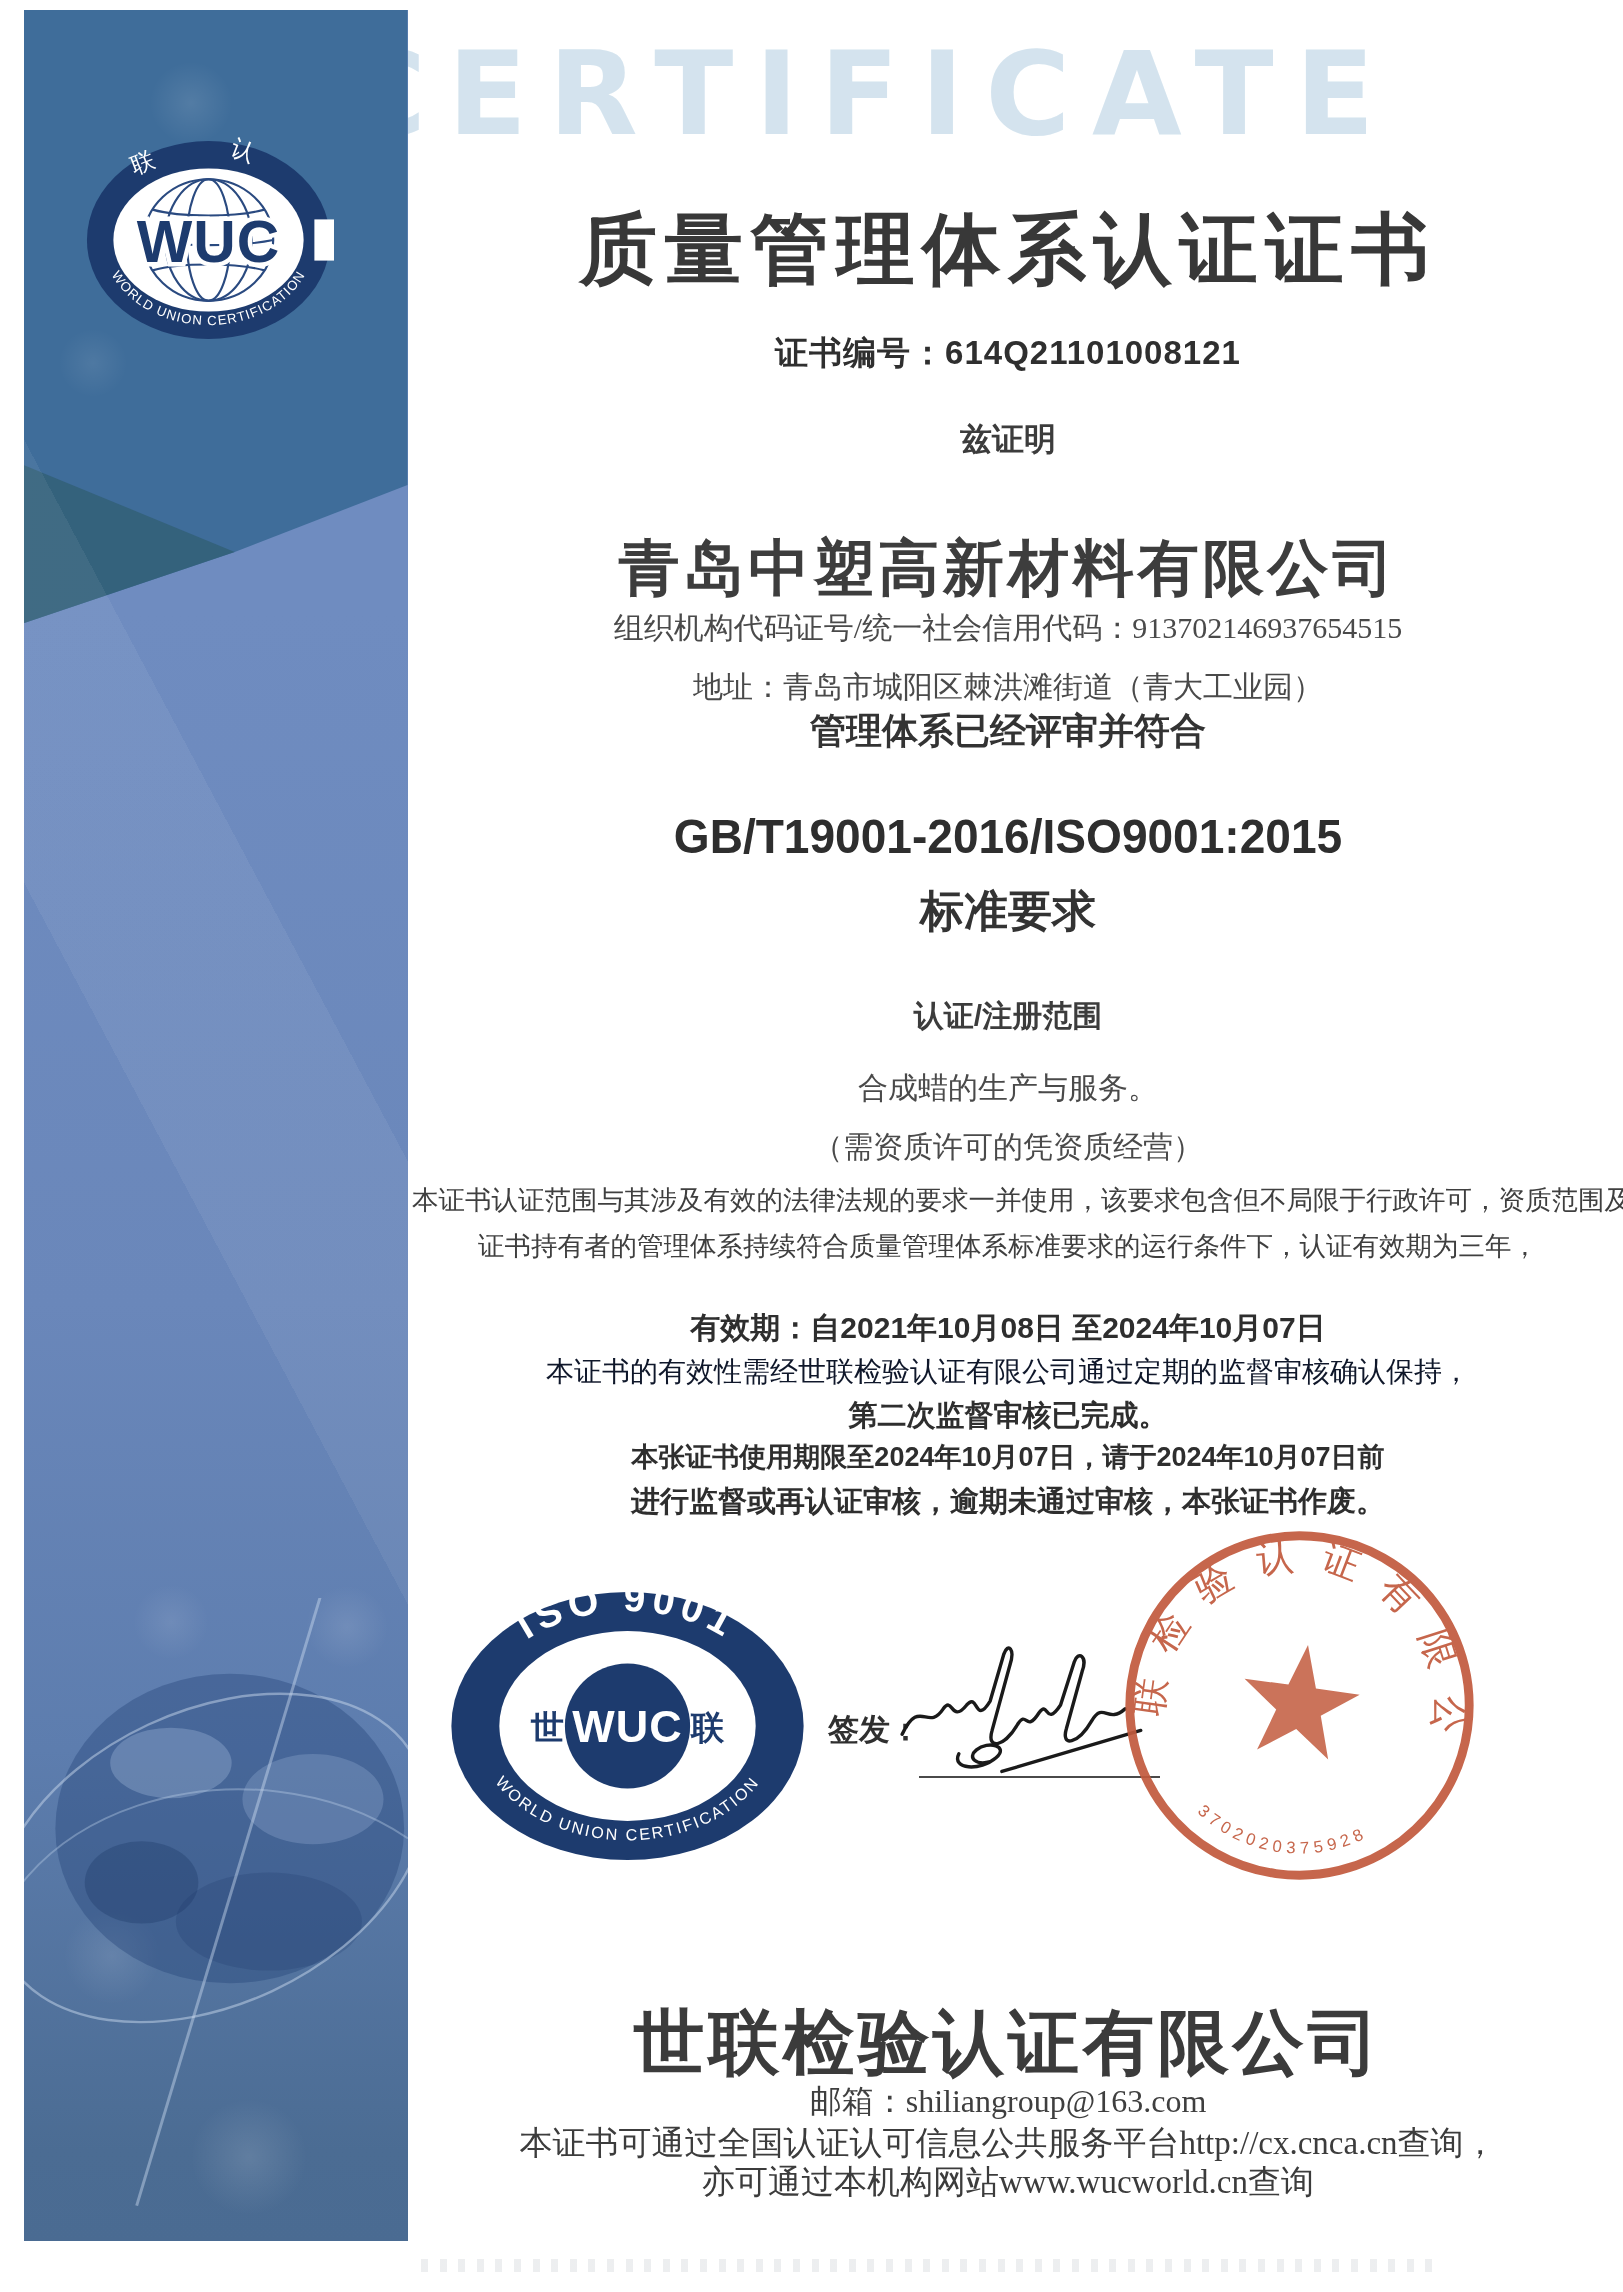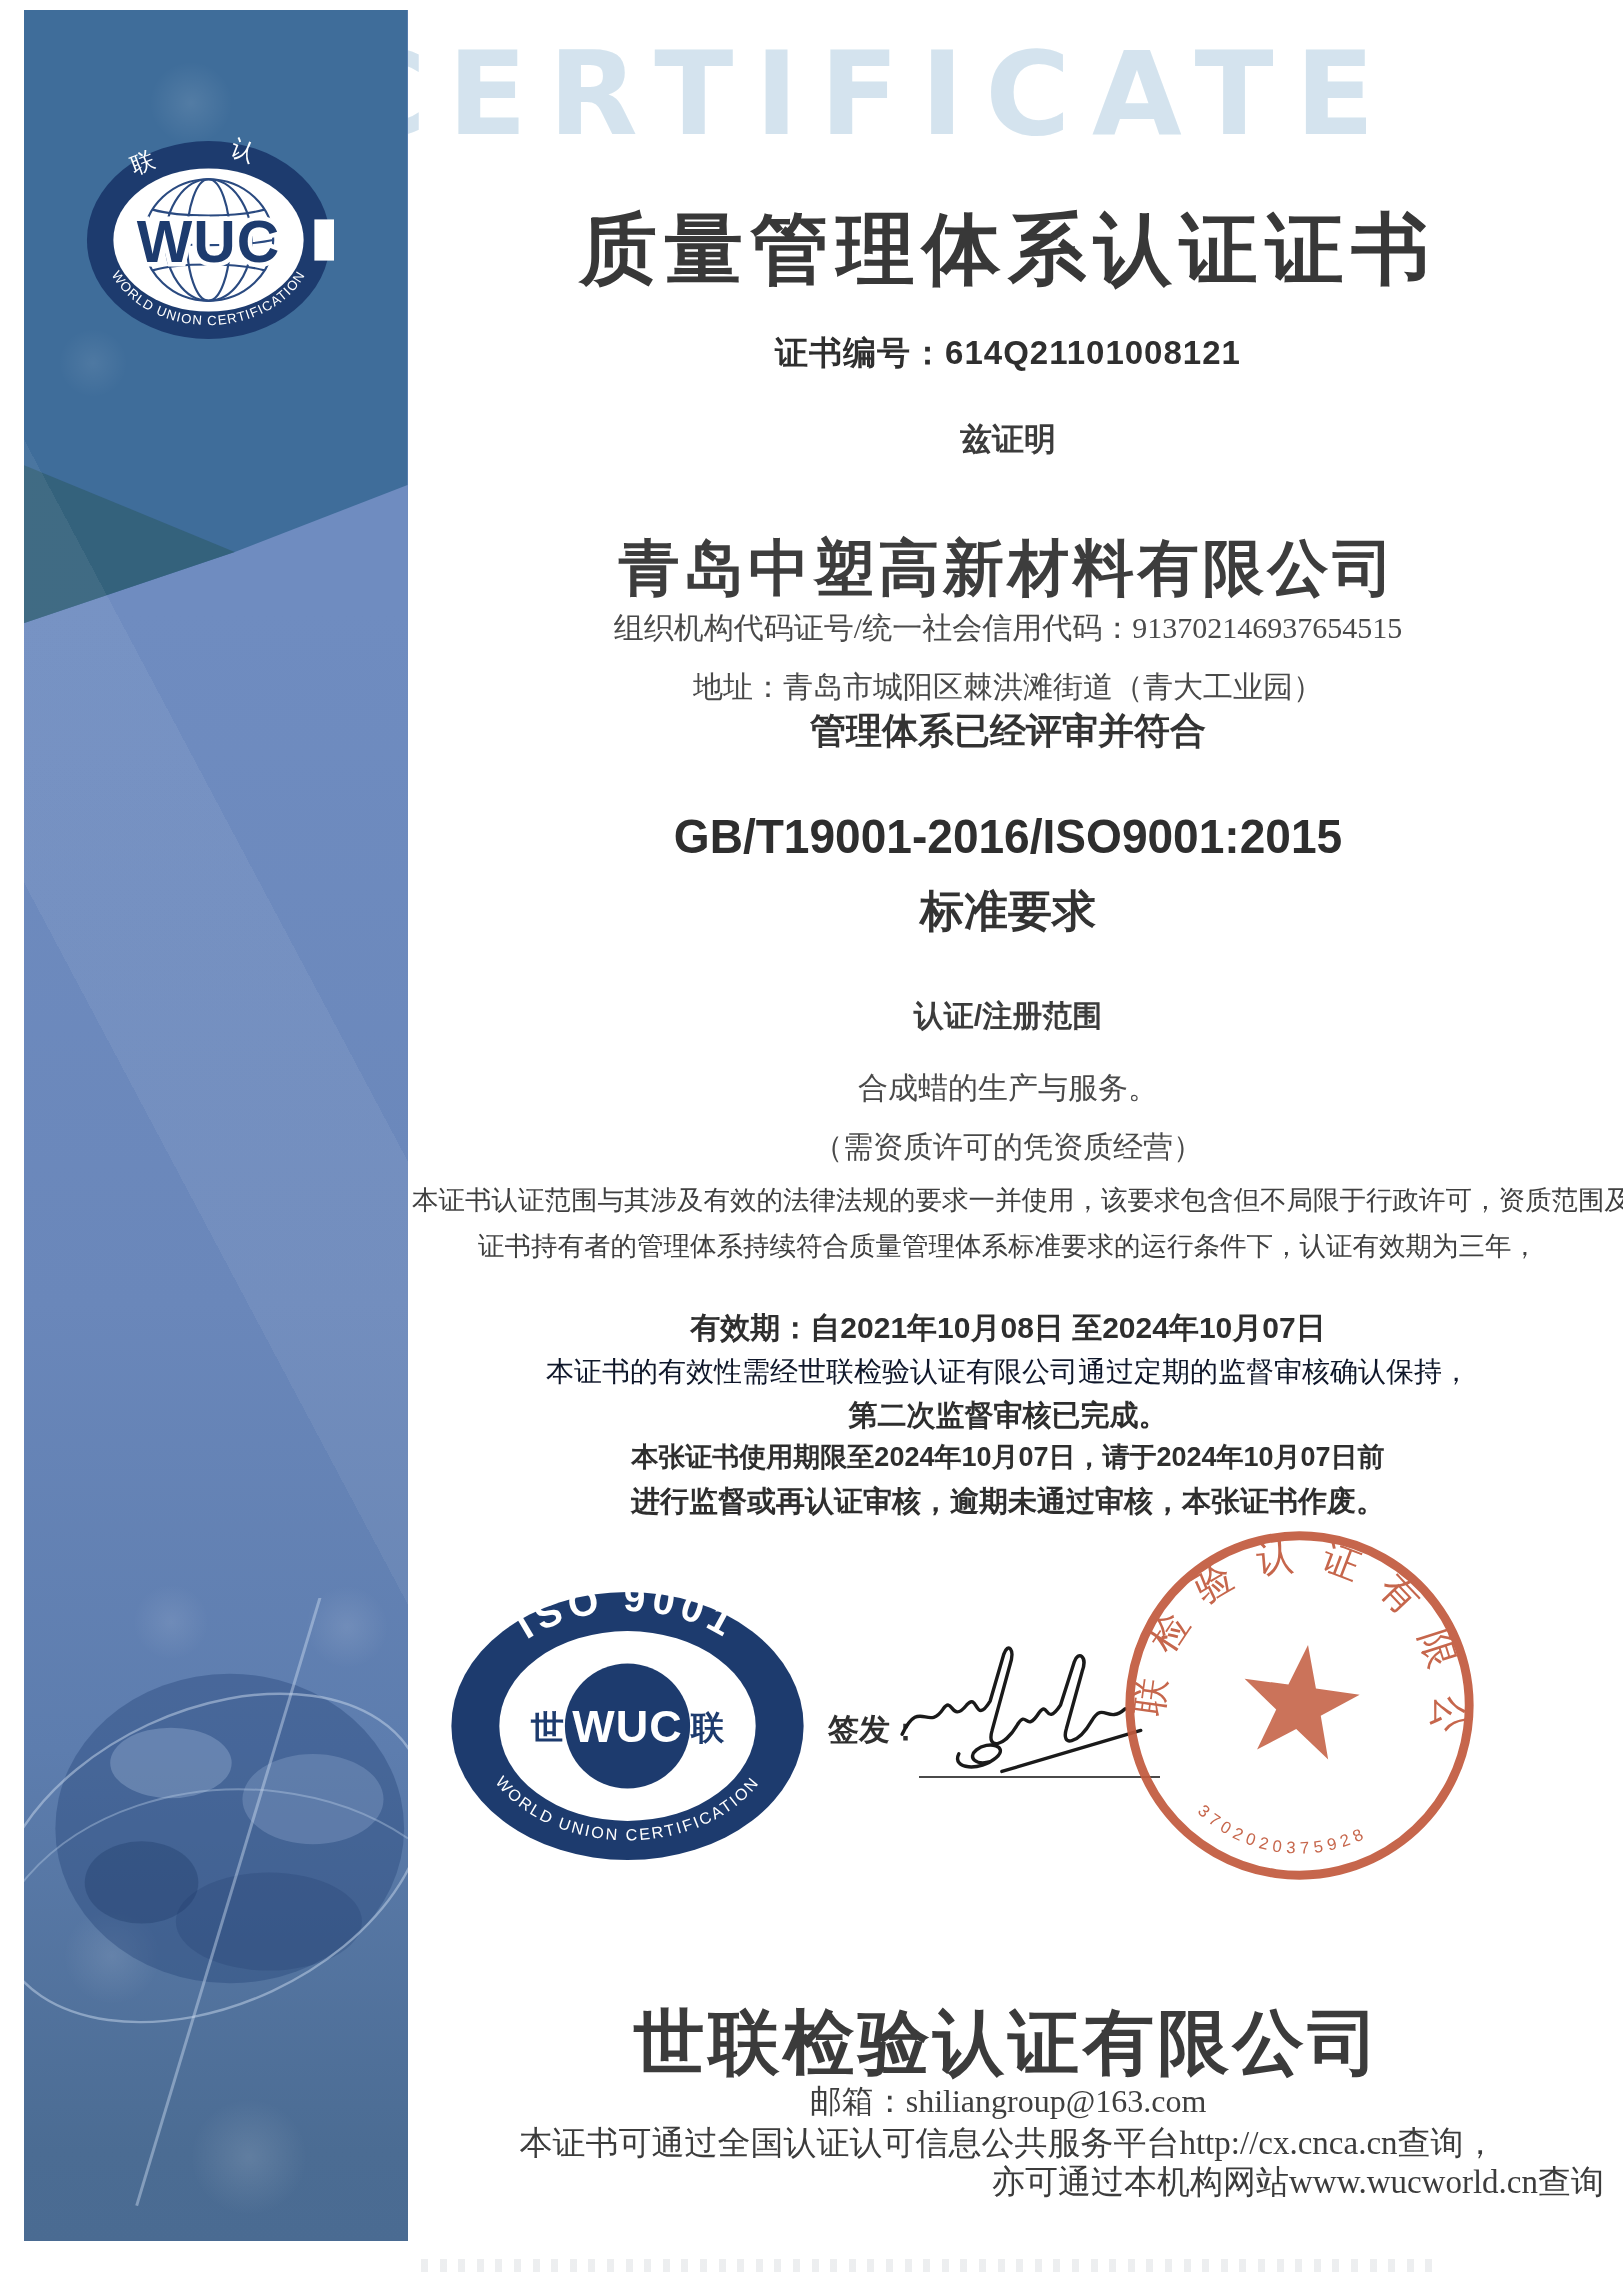--- a/index.html
+++ b/index.html
@@ -58,21 +58,21 @@
   .val5{top:1482px;font-size:29px;font-weight:700;color:#2e2e2e;}
   
   .iso-logo{position:absolute;left:449px;top:1590px;width:357px;height:272px;}
   .sign-label{position:absolute;left:828px;top:1709px;font-size:31px;font-weight:700;color:#2f2f2f;}
   .sign-line{position:absolute;left:919px;top:1776px;width:241px;border-bottom:2px solid #4a4a4a;}
   .signature{position:absolute;left:894px;top:1615px;width:294px;height:176px;z-index:4;}
   .stamp{position:absolute;left:1117px;top:1523px;width:365px;height:365px;z-index:5;transform:rotate(8deg);opacity:.92;}
   .footco{top:1996px;font-size:71px;font-weight:700;letter-spacing:3.9px;color:#3b3b3b;}
   .email{top:2080px;font-size:32px;font-family:Liberation Serif, serif;color:#3f3f3f;}
   .verify1{top:2121px;font-size:33px;font-family:"Liberation Serif","DejaVu Serif",serif;color:#3c3c3c;}
-  .verify2{top:2160px;font-size:33px;font-family:"Liberation Serif","DejaVu Serif",serif;color:#3c3c3c;text-align:right;}
+  .verify2{top:2160px;font-size:33px;font-family:"Liberation Serif","DejaVu Serif",serif;color:#3c3c3c;}
   .scan-noise{position:absolute;left:421px;top:2259px;width:1019px;height:12.7px;opacity:.35;
     background:repeating-linear-gradient(90deg,rgba(140,150,160,.45) 0 6.9px,transparent 6.9px 18.6px);}
 </style>
 </head>
 <body>
 
 <div class="page">
 
   <div class="watermark">CERTIFICATE</div>
 

